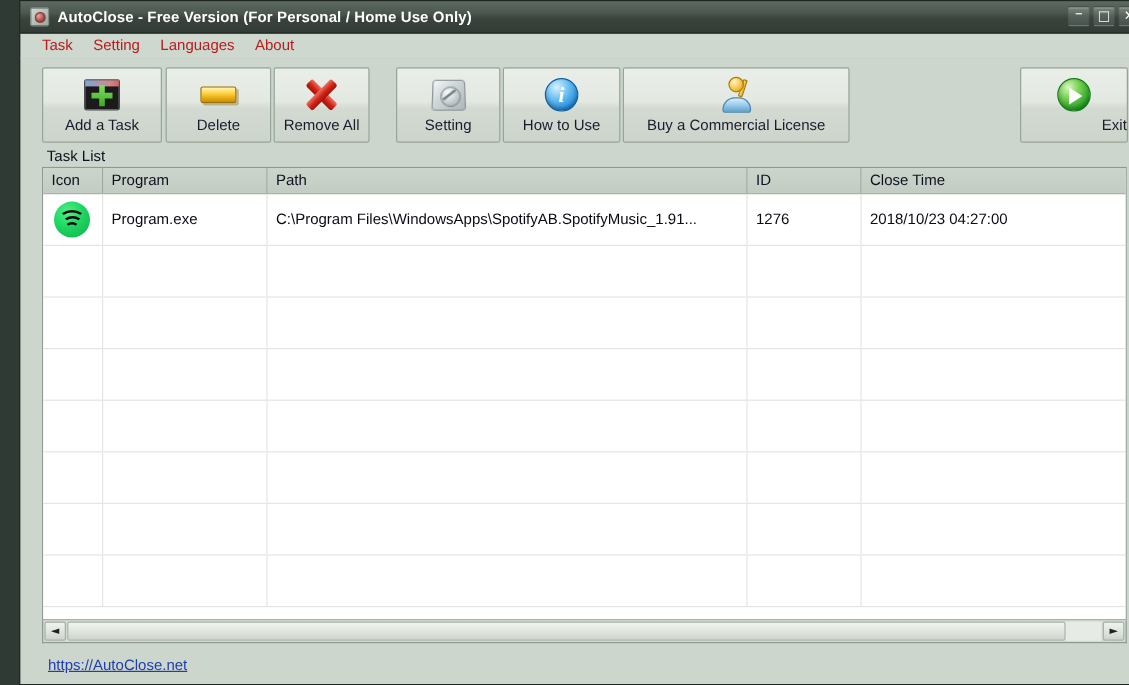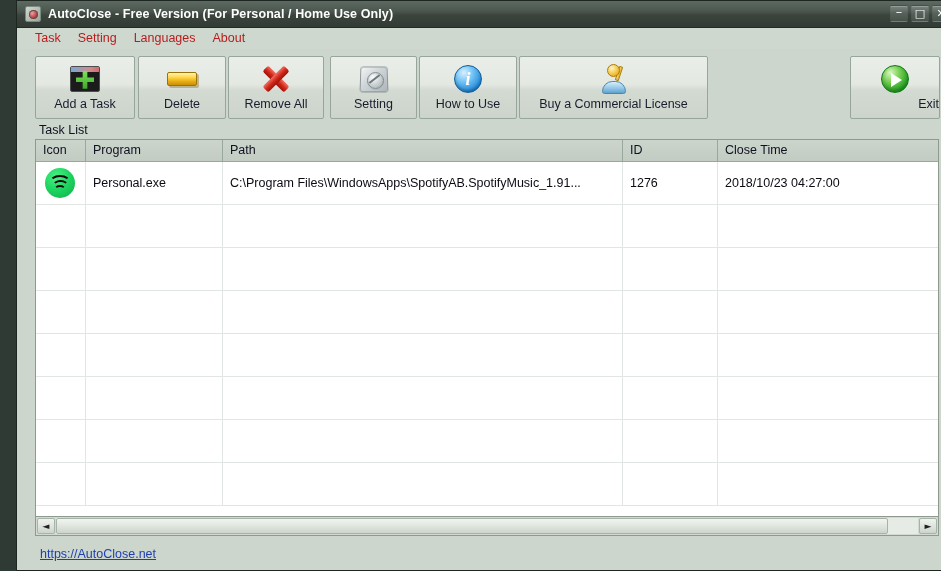--- a/index.html
+++ b/index.html
@@ -456,21 +456,21 @@
         <div class="tb-label">Add a Task</div>
       </div>
 
       <div class="tbtn" style="left:103px; width:88px;">
         <div class="tb-icon">
             <div class="ic-delete"></div>
           </div>
         <div class="tb-label">Delete</div>
       </div>
 
-      <div class="tbtn" style="left:193px; width:96px;">
+      <div class="tbtn" style="left:193px; width:80px;">
         <div class="tb-icon">
             <div class="ic-removeall"></div>
           </div>
         <div class="tb-label">Remove All</div>
       </div>
 
       <div class="tbtn" style="left:295px; width:87px;">
         <div class="tb-icon">
             <div class="ic-setting"></div>
           </div>
@@ -518,21 +518,21 @@
       <div id="lv-body">
 
         <div class="lv-row">
           <div class="lv-td" style="width:50px;">
             <div class="spotify-icon">
                 <i></i>
                 <i></i>
                 <i></i>
               </div>
           </div>
-          <div class="lv-td" style="width:137px;">Personal.exe</div>
+          <div class="lv-td" style="width:137px;">Program.exe</div>
           <div class="lv-td" style="width:400px;">C:\Program Files\WindowsApps\SpotifyAB.SpotifyMusic_1.91...</div>
           <div class="lv-td" style="width:95px;">1276</div>
           <div class="lv-td" style="flex:1 1 auto; border-right:none;">2018/10/23 04:27:00</div>
         </div>
 
         <div class="lv-row empty">
           <div class="lv-td" style="width:50px;"></div>
             <div class="lv-td" style="width:137px;"></div>
           <div class="lv-td" style="width:400px;"></div>
             <div class="lv-td" style="width:95px;"></div>

